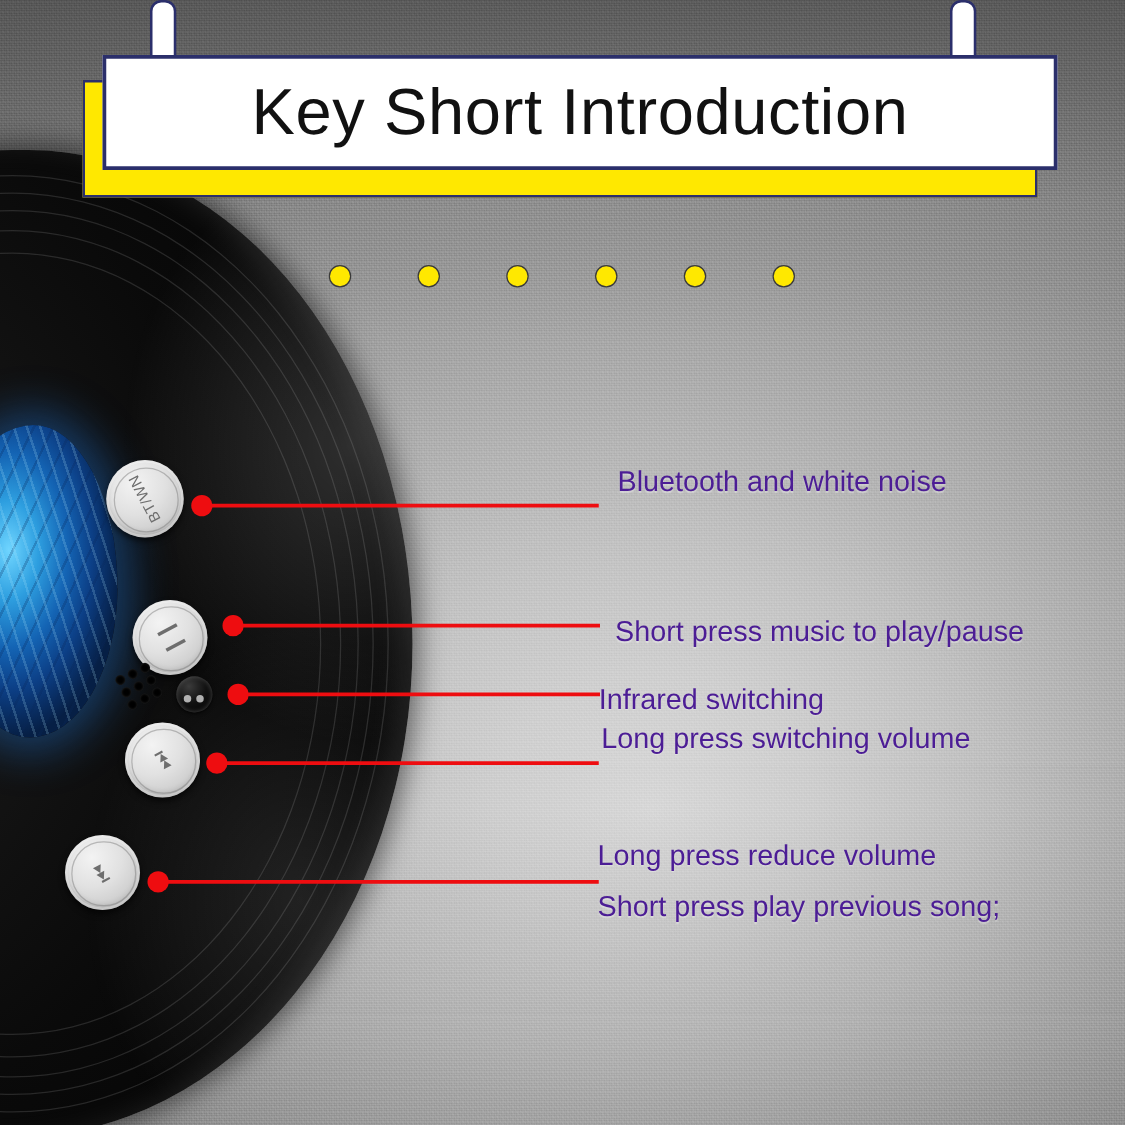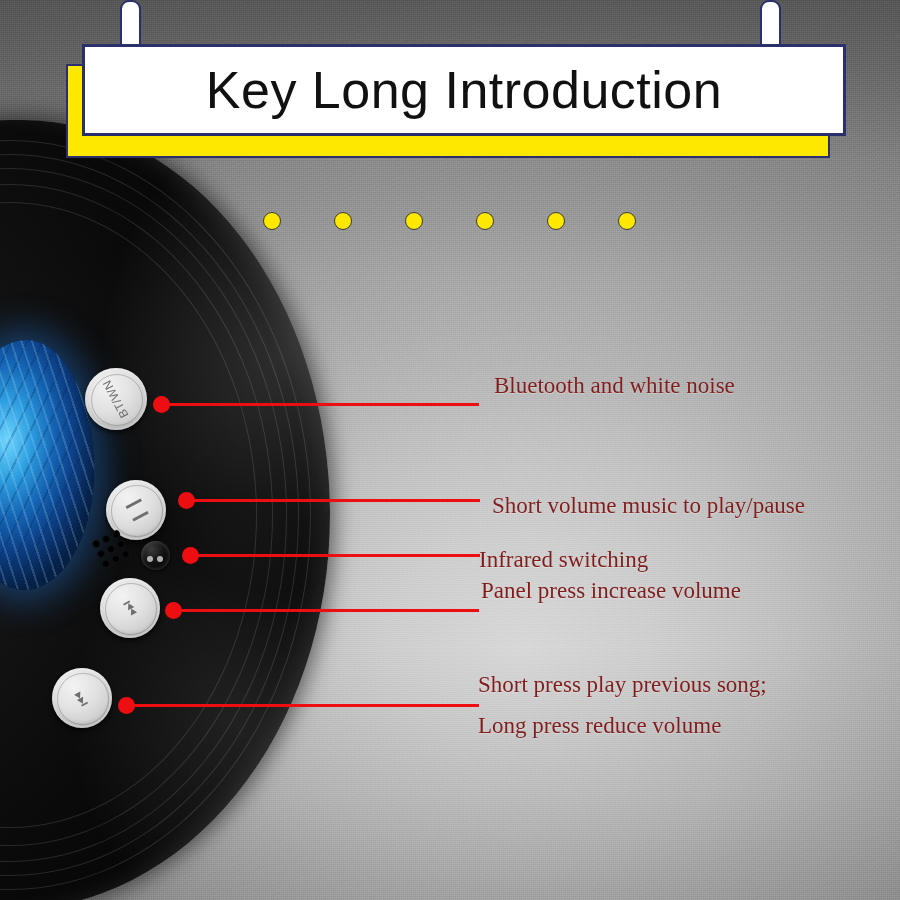--- a/index.html
+++ b/index.html
@@ -196,26 +196,25 @@
     background: #ee0d10;
   }
   .callout-dot {
     position: absolute;
     width: 17px; height: 17px;
     border-radius: 50%;
     background: #ee0d10;
   }
   .callout-text {
     position: absolute;
-    color: #7f1d1d;
+    color: #4c1d95;
     font-size: 23px;
     line-height: 41px;
     white-space: nowrap;
     text-shadow: 0 1px 1px rgba(255,255,255,.35);
-    font-family: Liberation Serif, serif;
   }
 
   
   .banner {
     position: absolute;
     left: 72px;
     top: 44px;
     width: 760px;
     height: 92px;
   }
@@ -334,37 +333,37 @@
 
   <div id="callouts-layer">
       <div class="callout-line" style="left: 161px; top: 403px; width: 318px; background: rgb(238, 13, 16);"></div>
       <div class="callout-dot" style="left: 153px; top: 396px; background: rgb(238, 13, 16);"></div>
       <div class="callout-text" style="left: 494px; top: 365px;">
         <div>Bluetooth and white noise</div>
       </div>
       <div class="callout-line" style="left: 186px; top: 499px; width: 294px; background: rgb(238, 13, 16);"></div>
       <div class="callout-dot" style="left: 178px; top: 492px; background: rgb(238, 13, 16);"></div>
       <div class="callout-text" style="left: 492px; top: 485px;">
-        <div>Short volume music to play/pause</div>
+        <div>Short press music to play/pause</div>
       </div>
       <div class="callout-line" style="left: 190px; top: 554px; width: 290px; background: rgb(238, 13, 16);"></div>
       <div class="callout-dot" style="left: 182px; top: 547px; background: rgb(238, 13, 16);"></div>
       <div class="callout-text" style="left: 479px; top: 539px;">
         <div>Infrared switching</div>
       </div>
       <div class="callout-line" style="left: 173px; top: 609px; width: 306px; background: rgb(238, 13, 16);"></div>
       <div class="callout-dot" style="left: 165px; top: 602px; background: rgb(238, 13, 16);"></div>
       <div class="callout-text" style="left: 481px; top: 570px;">
-        <div>Panel press increase volume</div>
+        <div>Long press switching volume</div>
       </div>
       <div class="callout-line" style="left: 126px; top: 704px; width: 353px; background: rgb(238, 13, 16);"></div>
       <div class="callout-dot" style="left: 118px; top: 697px; background: rgb(238, 13, 16);"></div>
       <div class="callout-text" style="left: 478px; top: 664px;">
+        <div>Long press reduce volume</div>
         <div>Short press play previous song;</div>
-        <div>Long press reduce volume</div>
       </div>
     </div>
 
   <div id="dots-layer">
       <div class="yellow-dot" style="left: 263px; top: 212px; background: rgb(255, 232, 0);"></div>
       <div class="yellow-dot" style="left: 334px; top: 212px; background: rgb(255, 232, 0);"></div>
       <div class="yellow-dot" style="left: 405px; top: 212px; background: rgb(255, 232, 0);"></div>
       <div class="yellow-dot" style="left: 476px; top: 212px; background: rgb(255, 232, 0);"></div>
       <div class="yellow-dot" style="left: 547px; top: 212px; background: rgb(255, 232, 0);"></div>
       <div class="yellow-dot" style="left: 618px; top: 212px; background: rgb(255, 232, 0);"></div>
@@ -374,17 +373,17 @@
     <div class="pin" id="pin-left" style="left: 48px;">
       <div class="pin-rod"></div>
       <div class="pin-ball"></div>
     </div>
     <div class="pin" id="pin-right" style="left: 688px;">
       <div class="pin-rod"></div>
       <div class="pin-ball"></div>
     </div>
     <div class="banner-yellow"></div>
     <div class="banner-white">
-      <div class="banner-title">Key Long Introduction</div>
+      <div class="banner-title">Key Short Introduction</div>
     </div>
   </div>
 
 </div>
 
 </body></html>

